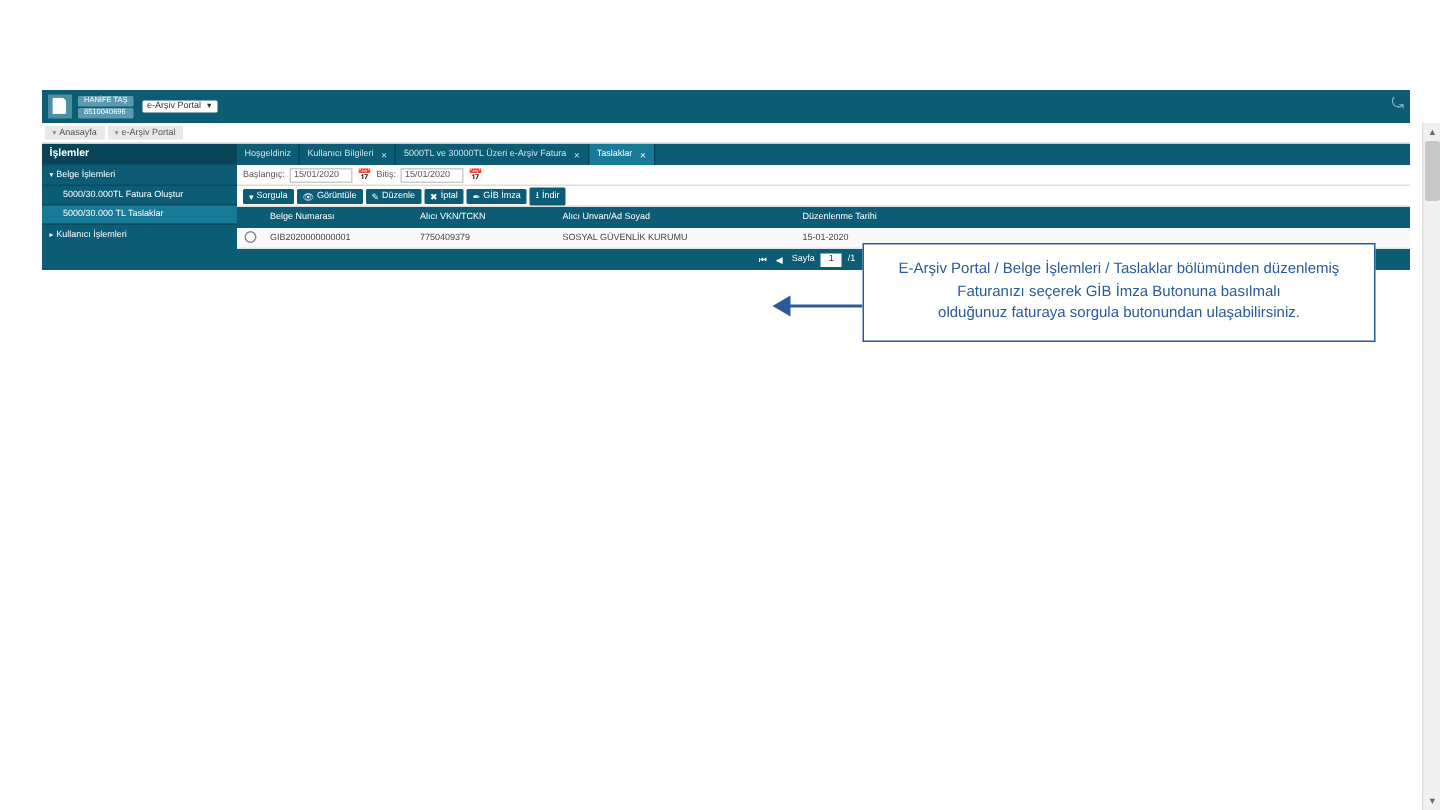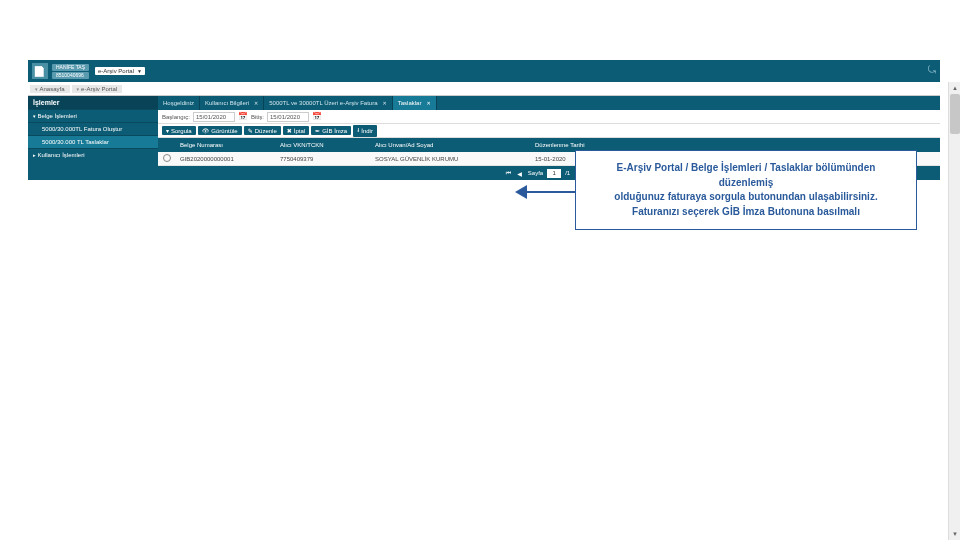--- a/index.html
+++ b/index.html
@@ -61,21 +61,21 @@
   .c5 { flex: 1; }
   
   .td-row { height: 14px; background: #f9f9f9; display: flex; align-items: center; font-size: 6px; color: #444; border-bottom: 1px solid #e5e5e5; }
   .radio { width: 8px; height: 8px; border: 1px solid #888; border-radius: 50%; display: inline-block; }
   
   .pager { height: 14px; background: #0d5c75; color: #fff; display: flex; gap: 2px; align-items: center; justify-content: center; font-size: 6px; }
   .pager .pg { padding: 0 2px; }
   .pg-in { width: 14px; height: 9px; font-size: 6px; text-align: center; border: none; background: #fff; color: #333; }
   
   
-  .callout-wrap { position: absolute; left: 575px; top: 150px; font-weight: bold; }
+  .callout-wrap { position: absolute; left: 575px; top: 162px; }
   .callout { width: 342px; border: 1px solid #2a5a9b; background: #fff; padding: 10px 12px; font-size: 10px; color: #2a5a9b; text-align: center; line-height: 1.45; position: relative; }
   .arrow { position: absolute; left: -60px; top: 32px; width: 60px; height: 20px; }
   .arrow-line { position: absolute; top: 9px; left: 8px; width: 52px; height: 2px; background: #2a5a9b; }
   .arrow-head { position: absolute; left: 0; top: 3px; width: 0; height: 0; border-right: 12px solid #2a5a9b; border-top: 7px solid transparent; border-bottom: 7px solid transparent; }
 
   
   .scroll-track { position: absolute; right: 0; top: 82px; width: 12px; height: 458px; background: #f0f0f0; border-left: 1px solid #ddd; }
   .scroll-thumb { position: absolute; top: 0; left: 1px; width: 10px; height: 40px; background: #c7c7c7; border-radius: 2px; }
   .scroll-arr { position: absolute; left: 0; width: 12px; height: 12px; background: #f0f0f0; display:flex; align-items:center; justify-content:center; font-size:7px; color:#666;}
   .scroll-arr.dn { bottom: 0; }
@@ -208,22 +208,22 @@
   </div>
 </div>
 
 <div class="callout-wrap">
   <div class="arrow">
     <div class="arrow-line"></div>
     <div class="arrow-head"></div>
   </div>
   <div class="callout">
     <div>E-Arşiv Portal / Belge İşlemleri / Taslaklar bölümünden düzenlemiş</div>
+    <div>Faturanızı seçerek GİB İmza Butonuna basılmalı</div>
     <div>olduğunuz faturaya sorgula butonundan ulaşabilirsiniz.</div>
-    <div>Faturanızı seçerek GİB İmza Butonuna basılmalı</div>
   </div>
 </div>
 
 <div class="scroll-track">
   <div class="scroll-arr" style="top:0">▴</div>
   <div class="scroll-thumb" style="top:12px;"></div>
   <div class="scroll-arr dn">▾</div>
 </div>
 
 </body></html>

